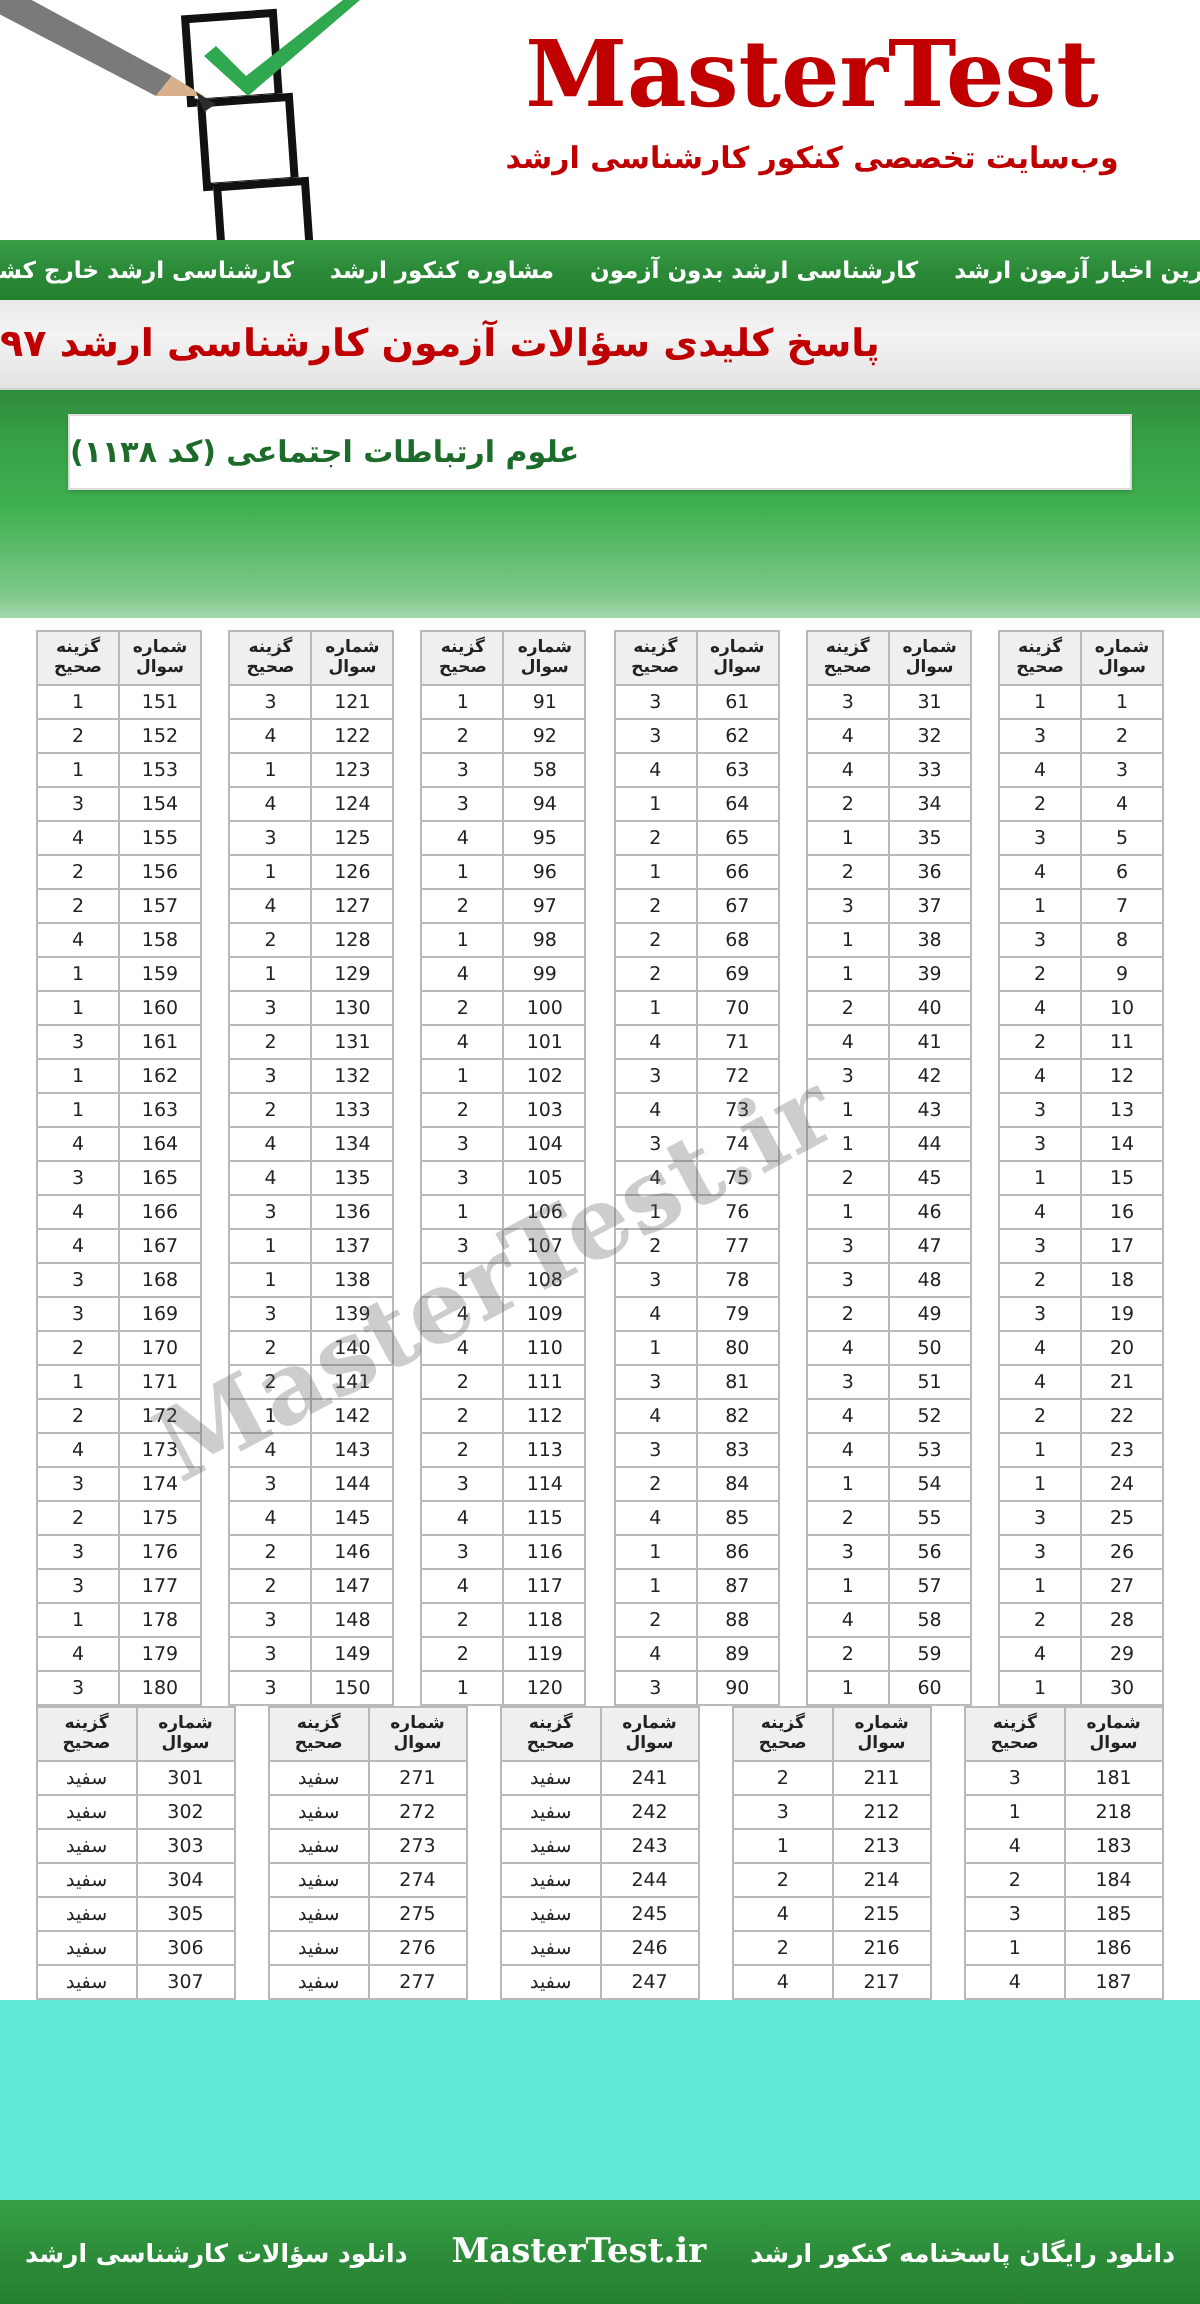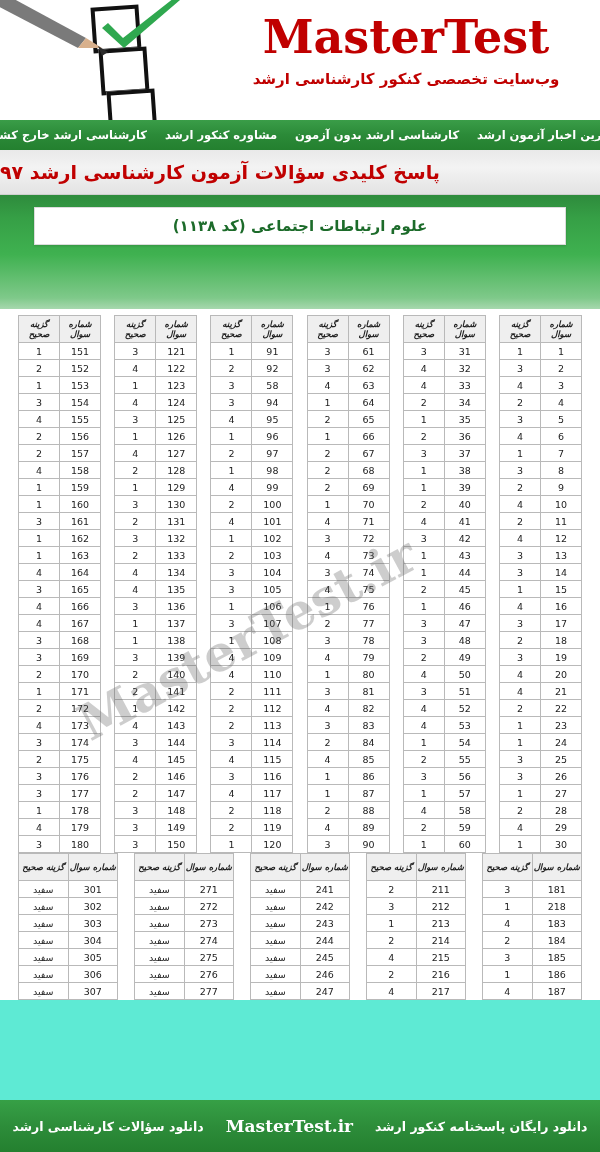--- a/index.html
+++ b/index.html
@@ -63,21 +63,21 @@
   }
 
   
   .greenbody{
     background:linear-gradient(to bottom,#2e8b3c 0%,#36a046 18%,#3fb150 45%,#7fc98a 78%,#cfe7d3 95%,#eef5ef 100%);
     padding:12px 0 0 0;
     height:120px;position:relative;
   }
   .subtitlebox{
     margin:0 auto;width:530px;background:#fff;border:1px solid #dcdcdc;
-    height:36px;display:flex;align-items:center;justify-content:center;
+    height:36px;display:flex;align-items:center;justify-content:flex-end;
     box-shadow:0 1px 2px rgba(0,0,0,.15);
   }
   .subtitlebox h2{margin:0;font-size:15px;color:#1c6b2a;font-weight:bold;}
 
   
   .tablewrap{
     position:relative;
     padding:6px 18px 0 18px;
     background:#fff;
     margin-top:-18px;
@@ -85,21 +85,21 @@
   table.ans{
     border-collapse:collapse;width:564px;margin:0 auto;
     font-size:9.5px;color:#222;table-layout:fixed;
   }
   table.ans th,table.ans td{
     border:1px solid #b9b9b9;text-align:center;vertical-align:middle;
     height:16px;padding:0;
   }
   table.ans th{
     background:#efefef;font-size:8.5px;font-weight:bold;line-height:10px;
-    height:26px;color:#222;font-style:italic;
+    height:26px;color:#222;
   }
   table.ans td{background:#fff;}
   table.ans col.q{width:6.6%;}
   table.ans col.a{width:6.6%;}
   .spacer-col{border:none !important;background:transparent !important;width:2.3%;}
   .tbl2{margin-top:14px;}
 
   .watermark{
     position:absolute;left:0;top:0;width:600px;height:100%;
     pointer-events:none;overflow:hidden;

